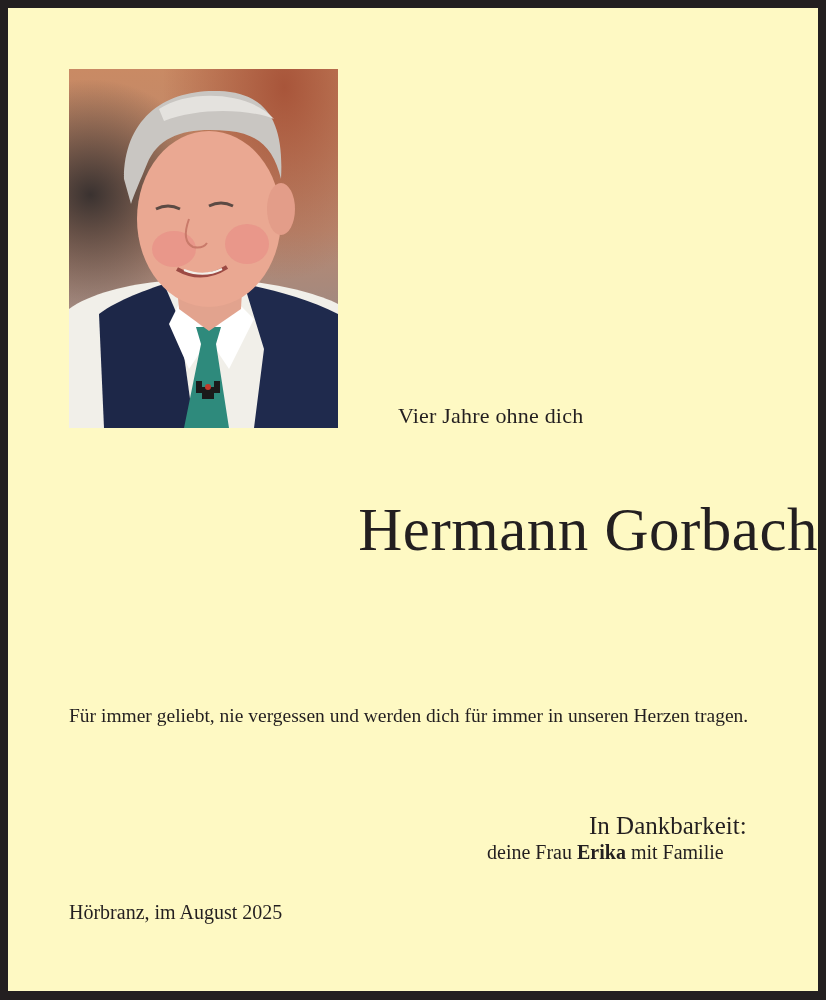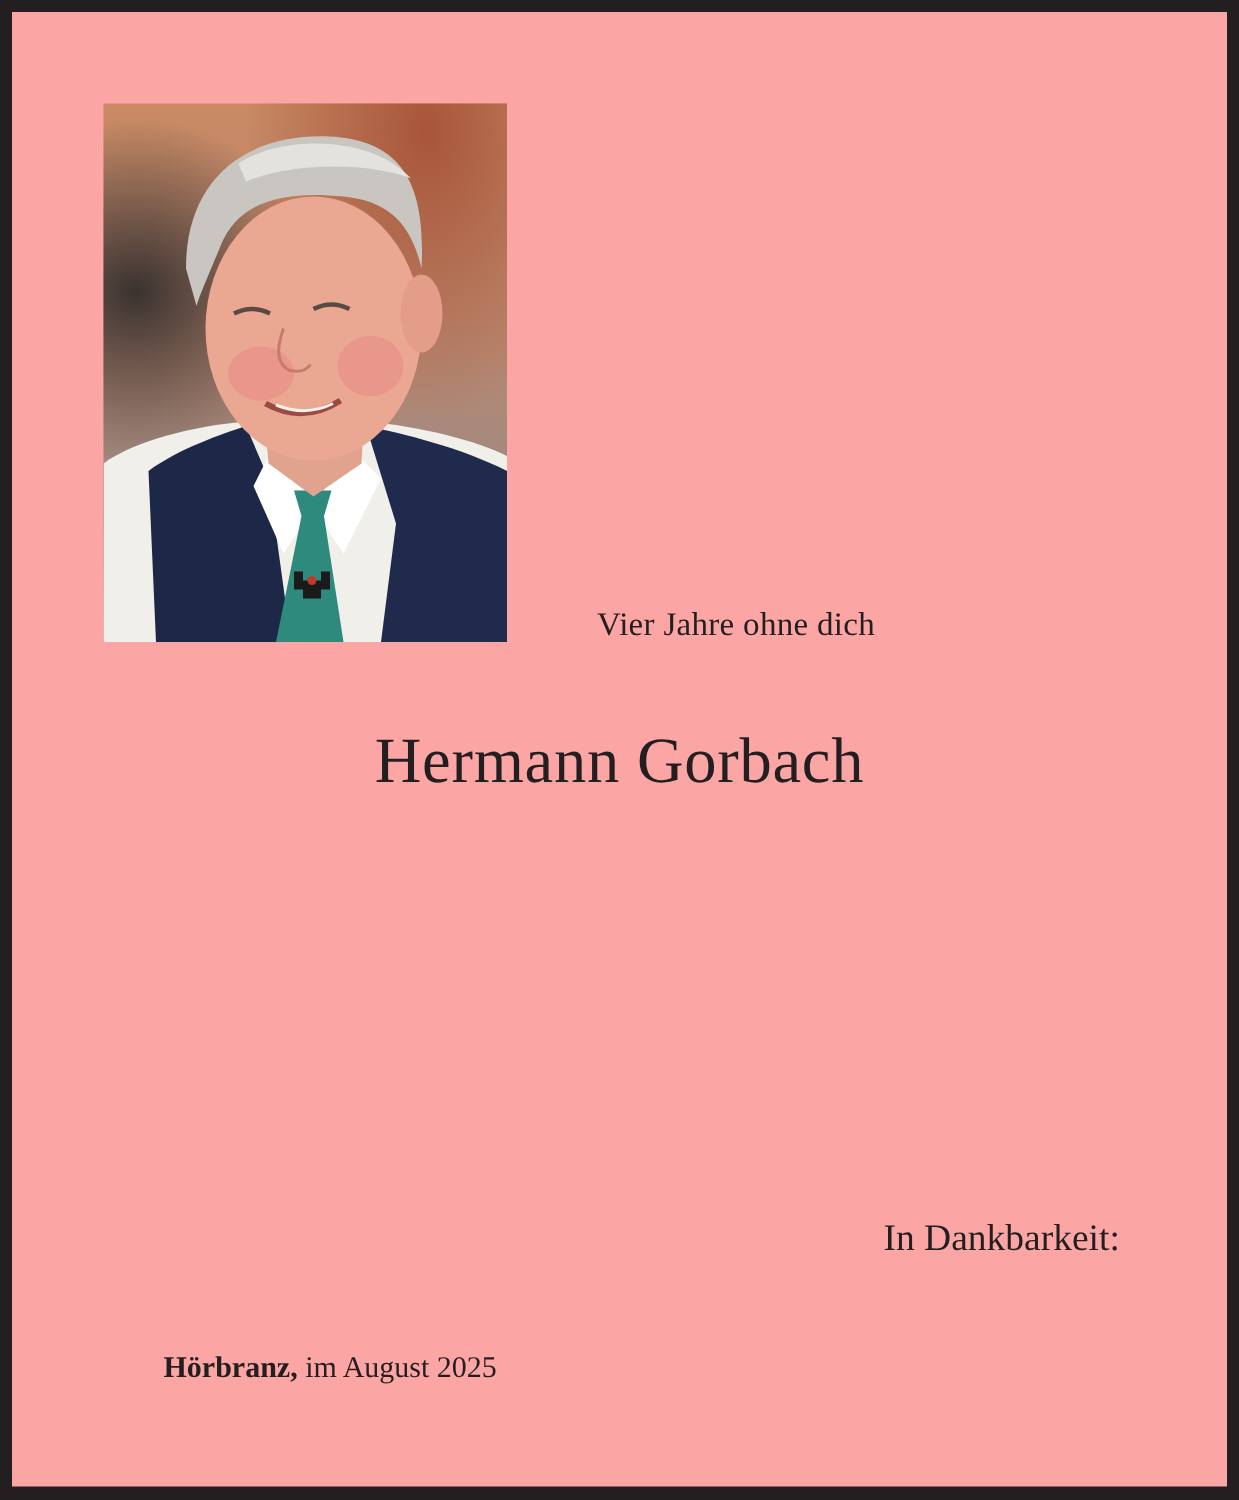--- a/index.html
+++ b/index.html
@@ -1,36 +1,36 @@
 <!DOCTYPE html>
 <html><head>
   <meta charset="utf-8">
   <style>
     html, body { margin: 0; padding: 0; }
     body { width: 826px; height: 1000px; background: #231f20; position: relative; overflow: hidden; }
     .card {
       position: absolute; left: 8px; top: 8px; width: 810px; height: 983px;
-      background: #fca5a5; color: #231f20;
+      background: #fef9c3; color: #231f20;
       font-family: "Liberation Serif", "DejaVu Serif", serif;
     }
     .photo {
       position: absolute; left: 61px; top: 61px; width: 269px; height: 359px;
       overflow: hidden;
       background:
         radial-gradient(ellipse at 80% 5%, #a8553a 0%, rgba(168,85,58,0) 40%),
         radial-gradient(ellipse at 8% 35%, #3a3230 0%, rgba(58,50,48,0) 35%),
         linear-gradient(180deg, #c98a64 0%, #b88870 45%, #9a8a86 75%, #c4bcb8 100%);
     }
     .photo svg { position: absolute; left: 0; top: 0; width: 100%; height: 100%; }
     .subtitle {
       position: absolute; left: 390px; top: 395px; font-size: 22px; letter-spacing: 0.2px;
     }
     .name {
-      position: absolute; left: 0; right: 0; top: 470px; text-align: center;
-      font-size: 43px; letter-spacing: 0.5px; line-height: 60px;
+      position: absolute; left: 0; right: 0; top: 492px; text-align: right;
+      font-size: 61px; letter-spacing: 0.5px; line-height: 60px;
     }
     .dates {
       position: absolute; left: 0; right: 0; top: 540px; text-align: center;
       font-size: 19px; font-weight: bold;
     }
     .dates sup { font-size: 12px; vertical-align: 6px; }
     .para {
       position: absolute; left: 61px; width: 689px; font-size: 19.5px; line-height: 25px;
       text-align: justify;
     }
@@ -39,21 +39,21 @@
     .thanks {
       position: absolute; left: 581px; top: 804px; font-size: 25px;
     }
     .family {
       position: absolute; left: 479px; top: 833px; font-size: 20px;
     }
     .family b { font-weight: bold; }
     .place {
       position: absolute; left: 61px; top: 893px; font-size: 20px;
     }
-    .place b { font-weight: bold; margin-left: 40px; }
+    .place b { font-weight: normal; }
   </style>
 </head>
 <body>
 
 <div class="card">
 
   <div class="photo">
     <svg viewBox="0 0 269 359" preserveAspectRatio="none">
 
       <path d="M0 240 C20 225 60 215 95 212 L175 212 C210 215 250 225 269 235 L269 359 L0 359 Z" fill="#f1efe9"></path>
@@ -88,20 +88,24 @@
       <path d="M108 200 q25 14 50 -2" stroke="#9c4a44" stroke-width="4" fill="none"></path>
       <path d="M115 201 q20 8 38 -1" stroke="#f3f0ea" stroke-width="2" fill="none"></path>
     </svg>
   </div>
 
   <div class="subtitle">Vier Jahre ohne dich</div>
 
   <div class="name">Hermann Gorbach</div>
 
 
+  <div class="para p2">Für immer geliebt, nie vergessen und werden dich für immer in unseren Herzen tragen.</div>
 
   <div class="thanks">In Dankbarkeit:</div>
+  <div class="family">
+    <span>deine Frau </span><b>Erika</b><span> mit Familie</span>
+  </div>
 
   <div class="place">
     <b>Hörbranz,</b><span> im August 2025</span>
   </div>
 
 </div>
 
 </body></html>

